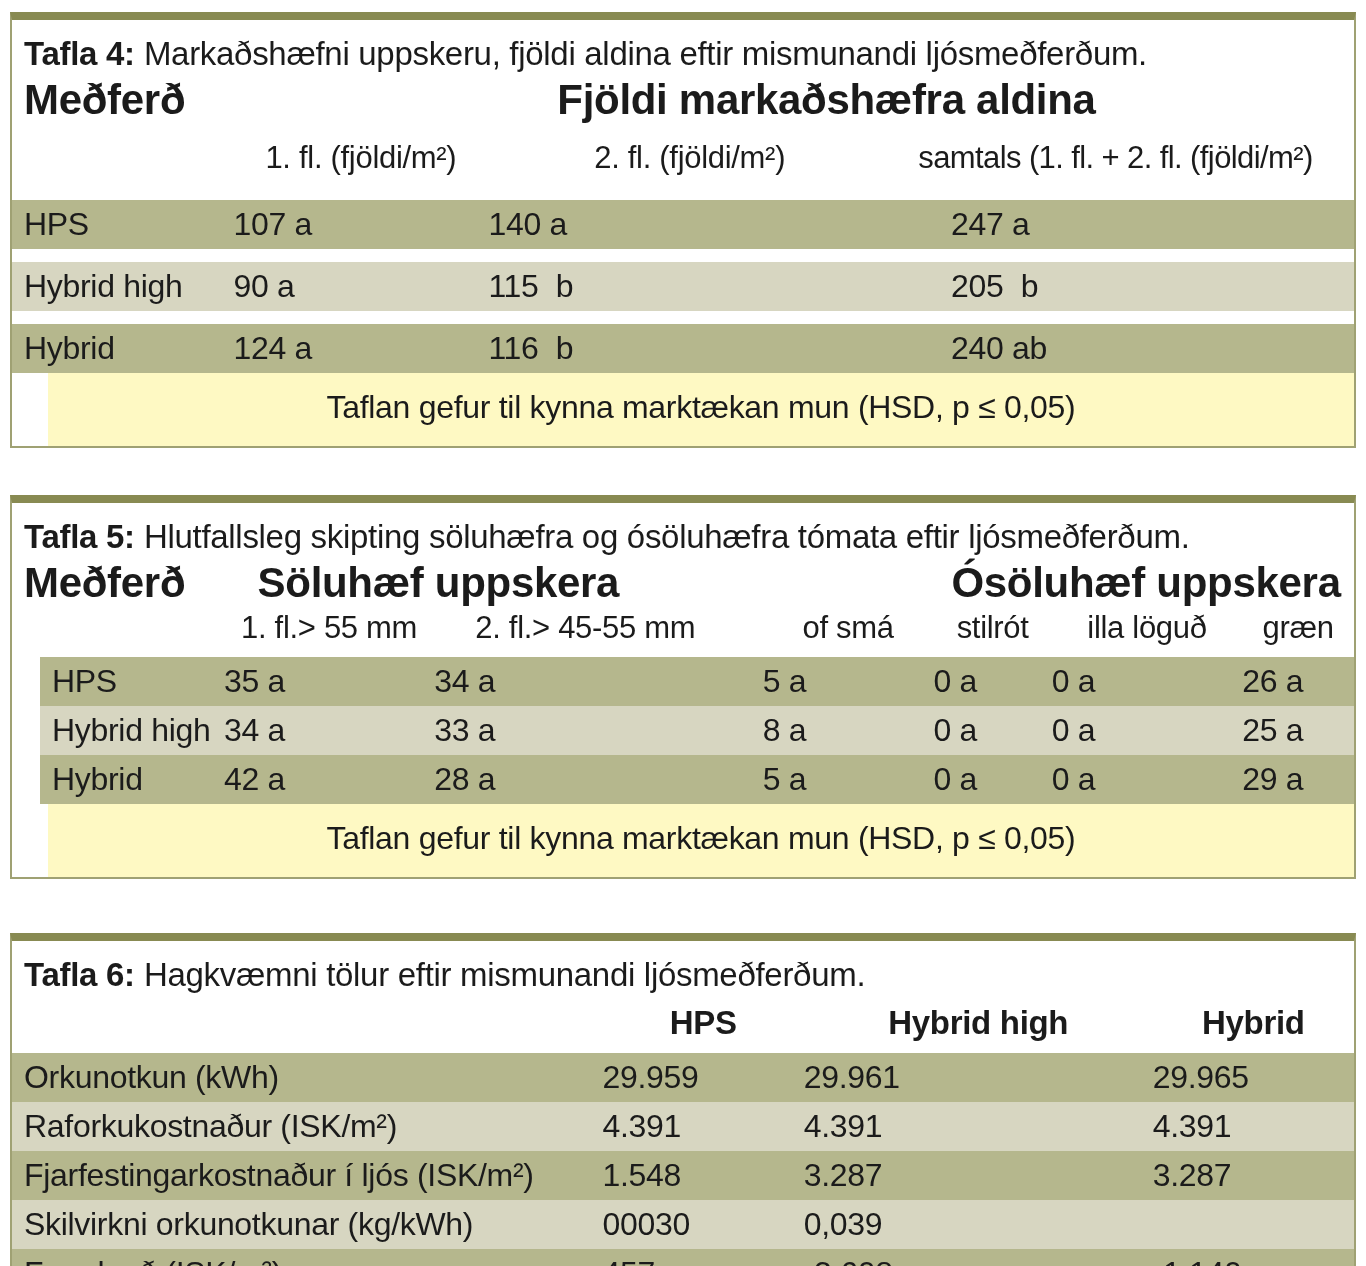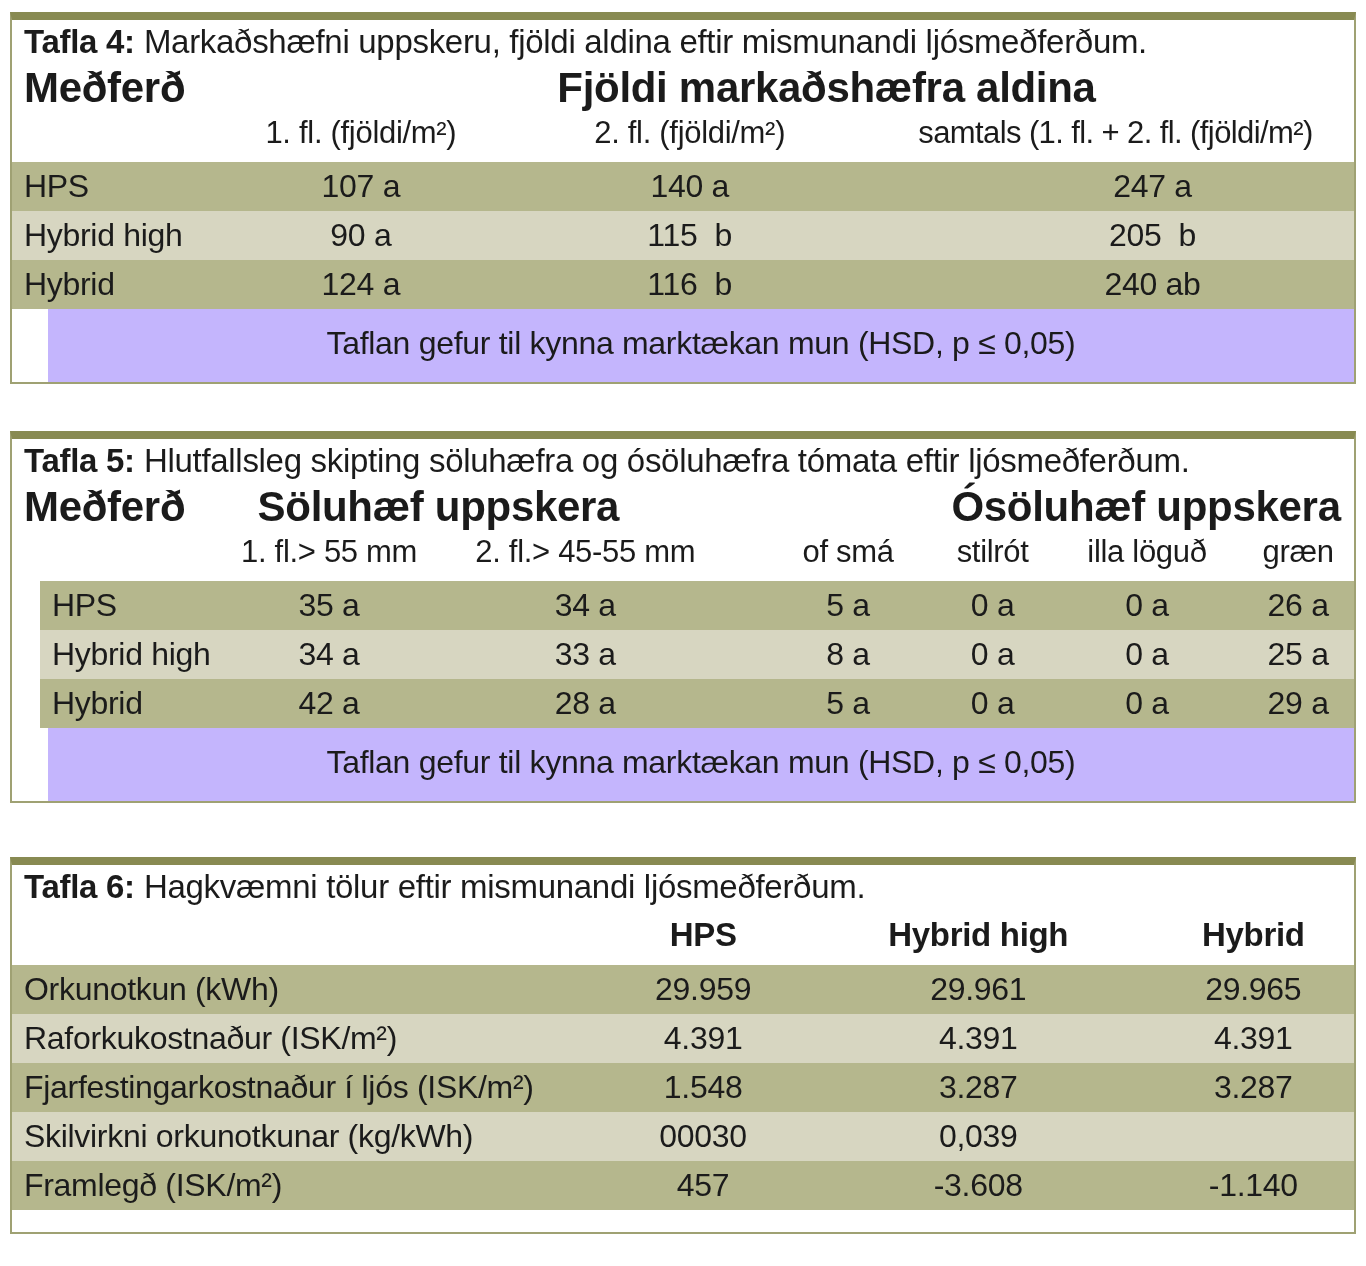--- a/index.html
+++ b/index.html
@@ -22,45 +22,45 @@
   .page{padding-top:12px;}
   .tbl{
     margin:0 10px;
     background:#ffffff;
     border-top:8px solid var(--border-thick);
     border-left:2px solid var(--border-thin);
     border-right:2px solid var(--border-thin);
     border-bottom:2px solid var(--border-thin);
   }
   .title{
-    margin:0;padding:0 12px 2px 12px;
+    margin:0;padding:12px 12px 2px 12px;
     font-size:33px;line-height:44px;
   }
   .title b{font-weight:700;}
   .title span{margin-left:0.28em;}
   .hdr-line{position:relative;height:44px;line-height:44px;font-size:42px;font-weight:700;}
   .hdr-line .at-left{position:absolute;left:12px;top:0;white-space:nowrap;}
   .hdr-line .at-pos{position:absolute;top:0;white-space:nowrap;}
   .subrow{font-size:31px;height:46px;line-height:46px;padding-bottom:6px;}
   .grid{display:grid;align-items:center;}
-  .g4{grid-template-columns:16.5% 19% 30% 34.5%;}
+  .g4{grid-template-columns:16.5% 19% 30% 34.5%;margin-top:13px;}
   .g5{grid-template-columns:14% 16% 23% 2% 13% 9% 14.5% 8.5%;margin-left:28px;}
   .g6{grid-template-columns:44% 15% 26% 15%;}
   .row{height:49px;line-height:49px;font-size:32px;}
   .dark{background:var(--row-dark);}
   .light{background:var(--row-light);}
   .name,.lbl{padding-left:12px;white-space:nowrap;}
-  .val{text-align:center;white-space:pre;}
+  .val{text-align:left;white-space:pre;}
   .g4 .v3{padding-left:60px;}
   .g4 .sub3{text-align:center;padding-right:14px;white-space:nowrap;letter-spacing:-0.6px;}
   .cwrap{text-align:center;white-space:nowrap;}
   .t6head{height:48px;line-height:48px;font-size:33px;font-weight:700;padding-bottom:6px;}
   .footnote{
     text-align:center;font-size:32px;
-    padding:16px 0 20px 0;background:#c4b5fd;margin-left:36px;
+    padding:16px 0 20px 0;background:#fef9c3;margin-left:36px;
   }
   .footpad{height:22px;background:#ffffff;}
   .gap1{height:47px;}
   .gap2{height:54px;}
 </style>
 </head>
 <body>
 
 <div class="page">
 

